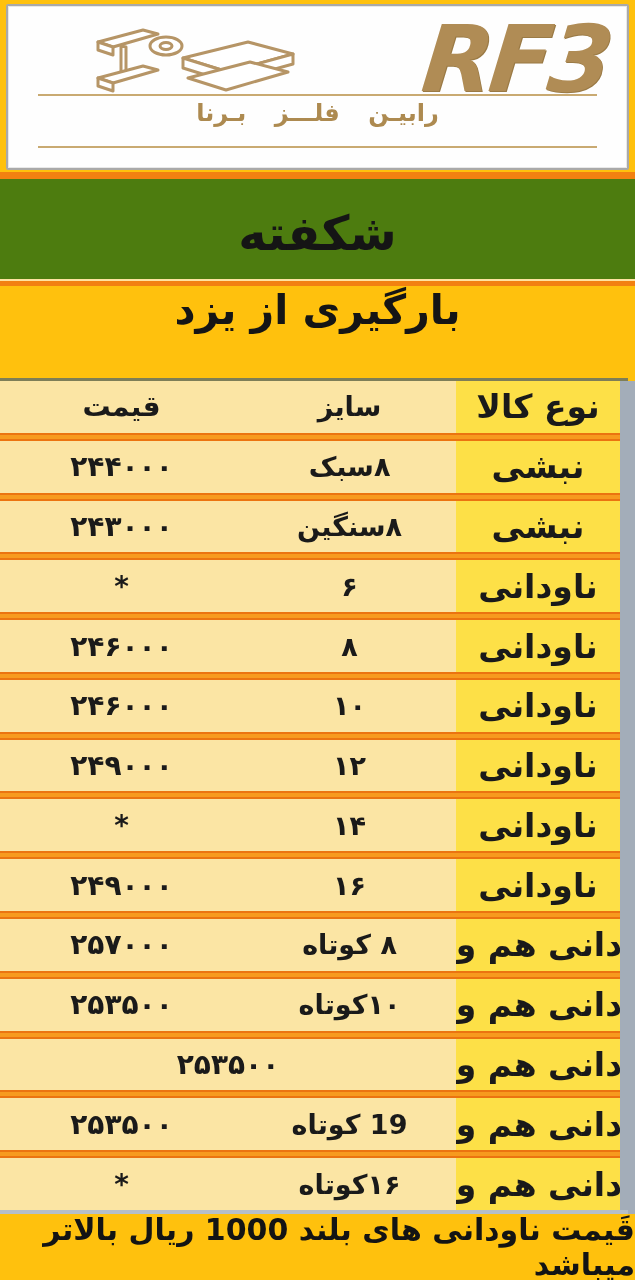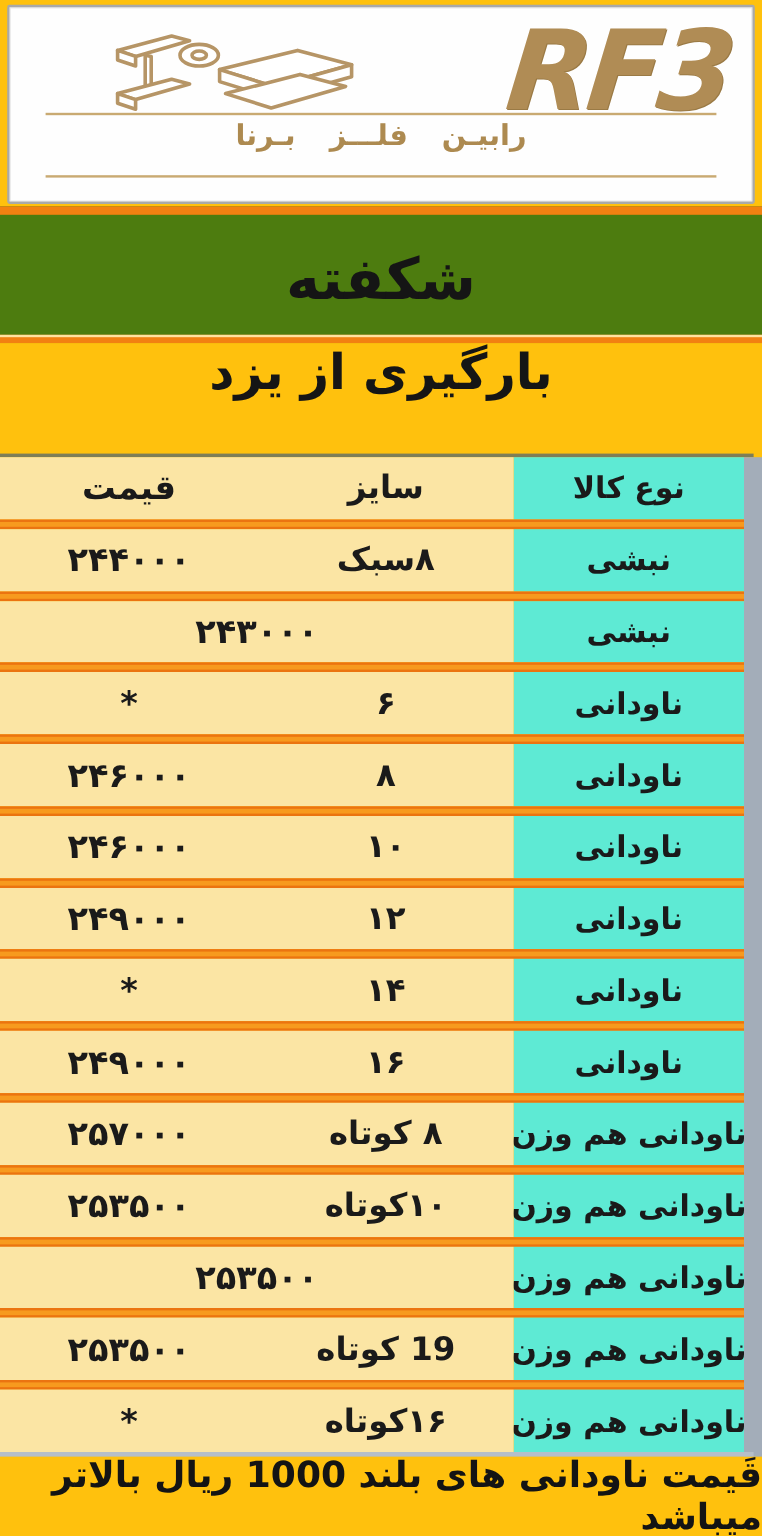--- a/index.html
+++ b/index.html
@@ -63,21 +63,21 @@
   .trow{display:flex;flex:1;min-height:0;}
   .tdivider{
     flex:none;height:8px;background:#F79A1E;
     border-top:2px solid #EB7410;border-bottom:2px solid #EB7410;
     box-sizing:border-box;
   }
   .cell{
     display:flex;align-items:center;justify-content:center;
     font-weight:bold;color:#1A1A1A;white-space:nowrap;
   }
-  .cell.type{width:192px;background:#5eead4;font-size:25px;}
+  .cell.type{width:164px;background:#fde047;font-size:33px;}
   .cell.size{width:213px;background:#FBE5A4;font-size:27px;}
   .cell.price{flex:1;background:#FBE5A4;font-size:28px;}
 
   
   .footer{
     left:0;top:1214px;width:635px;height:66px;background:#FFC10D;
     display:flex;align-items:center;justify-content:center;
   }
   .footer span{font-size:30px;font-weight:bold;color:#141414;direction:rtl;unicode-bidi:plaintext;}
 </style>
@@ -129,20 +129,21 @@
     </div>
     <div class="tdivider"></div>
     <div class="trow">
       <div class="cell type">نبشی</div>
       <div class="cell size">۸سبک</div>
       <div class="cell price">۲۴۴۰۰۰</div>
     </div>
     <div class="tdivider"></div>
     <div class="trow">
       <div class="cell type">نبشی</div>
+      <div class="cell size">۸سنگین</div>
       <div class="cell price">۲۴۳۰۰۰</div>
     </div>
     <div class="tdivider"></div>
     <div class="trow">
       <div class="cell type">ناودانی</div>
       <div class="cell size">۶</div>
       <div class="cell price">*</div>
     </div>
     <div class="tdivider"></div>
     <div class="trow">

